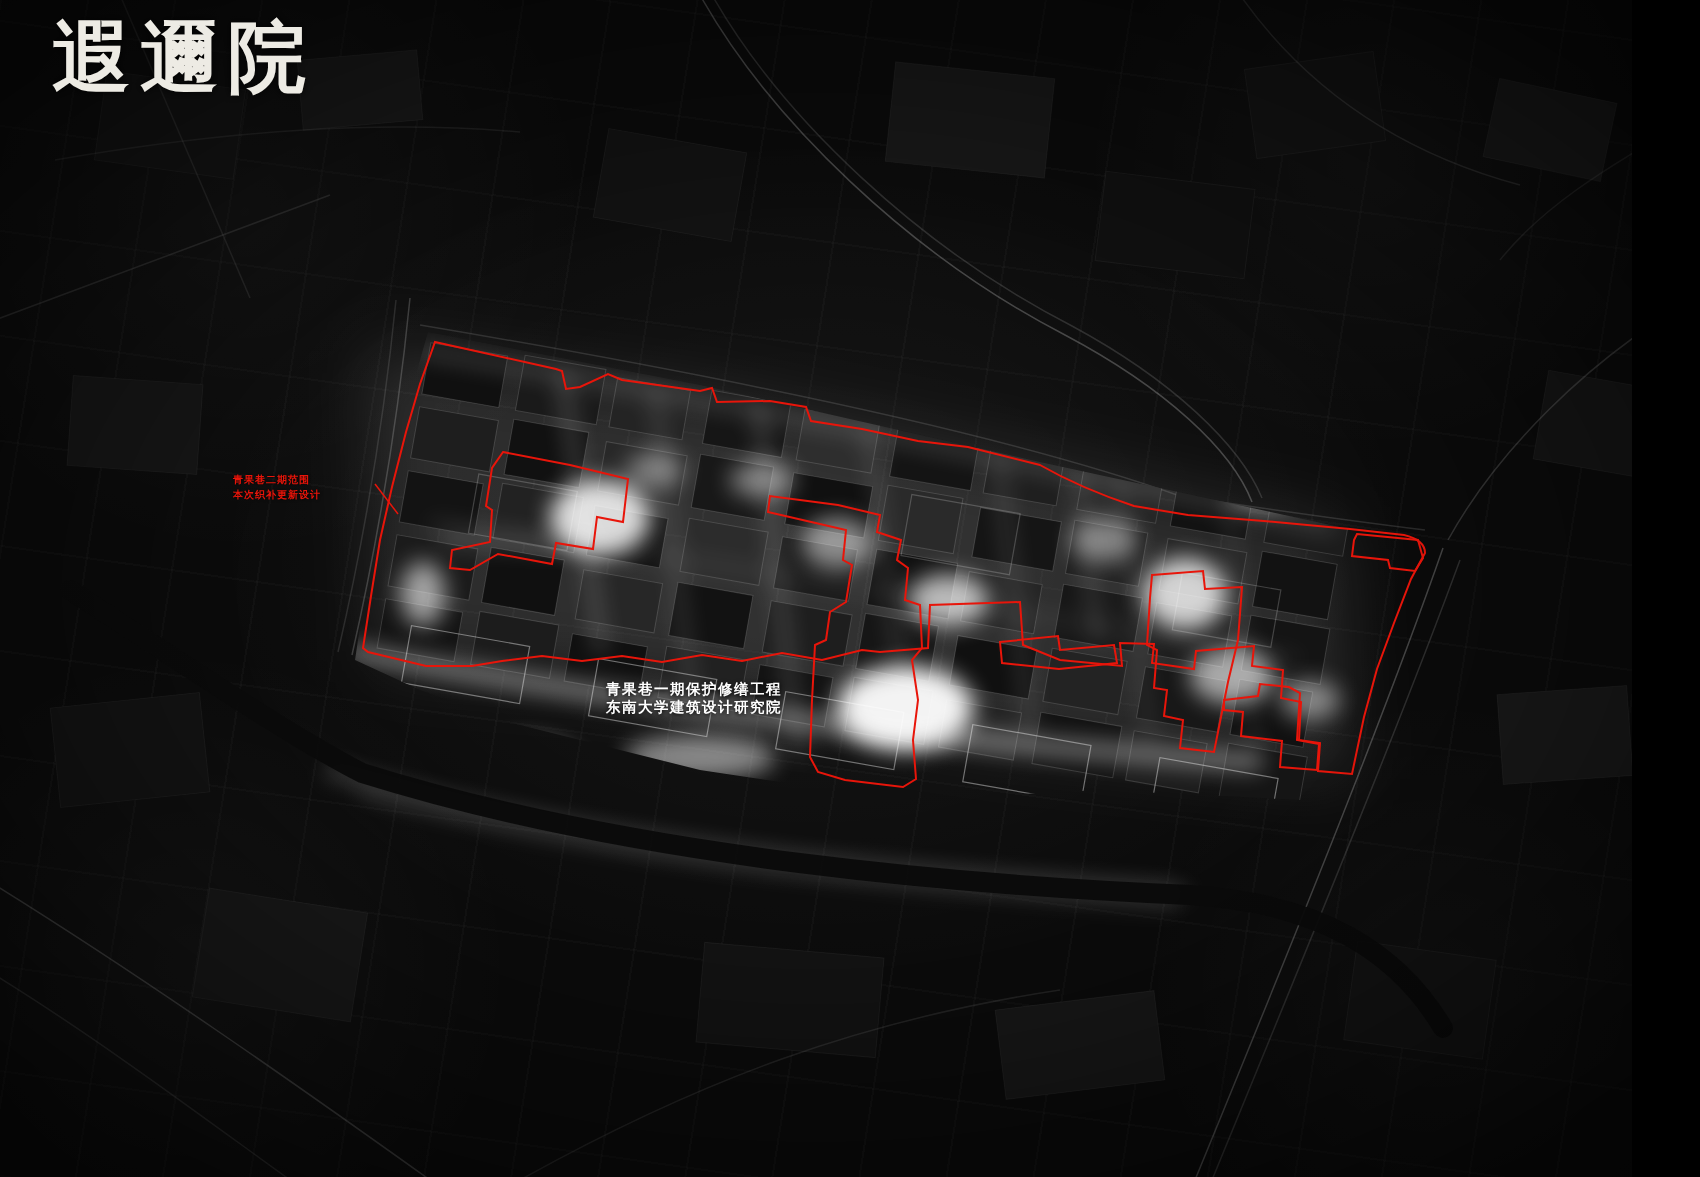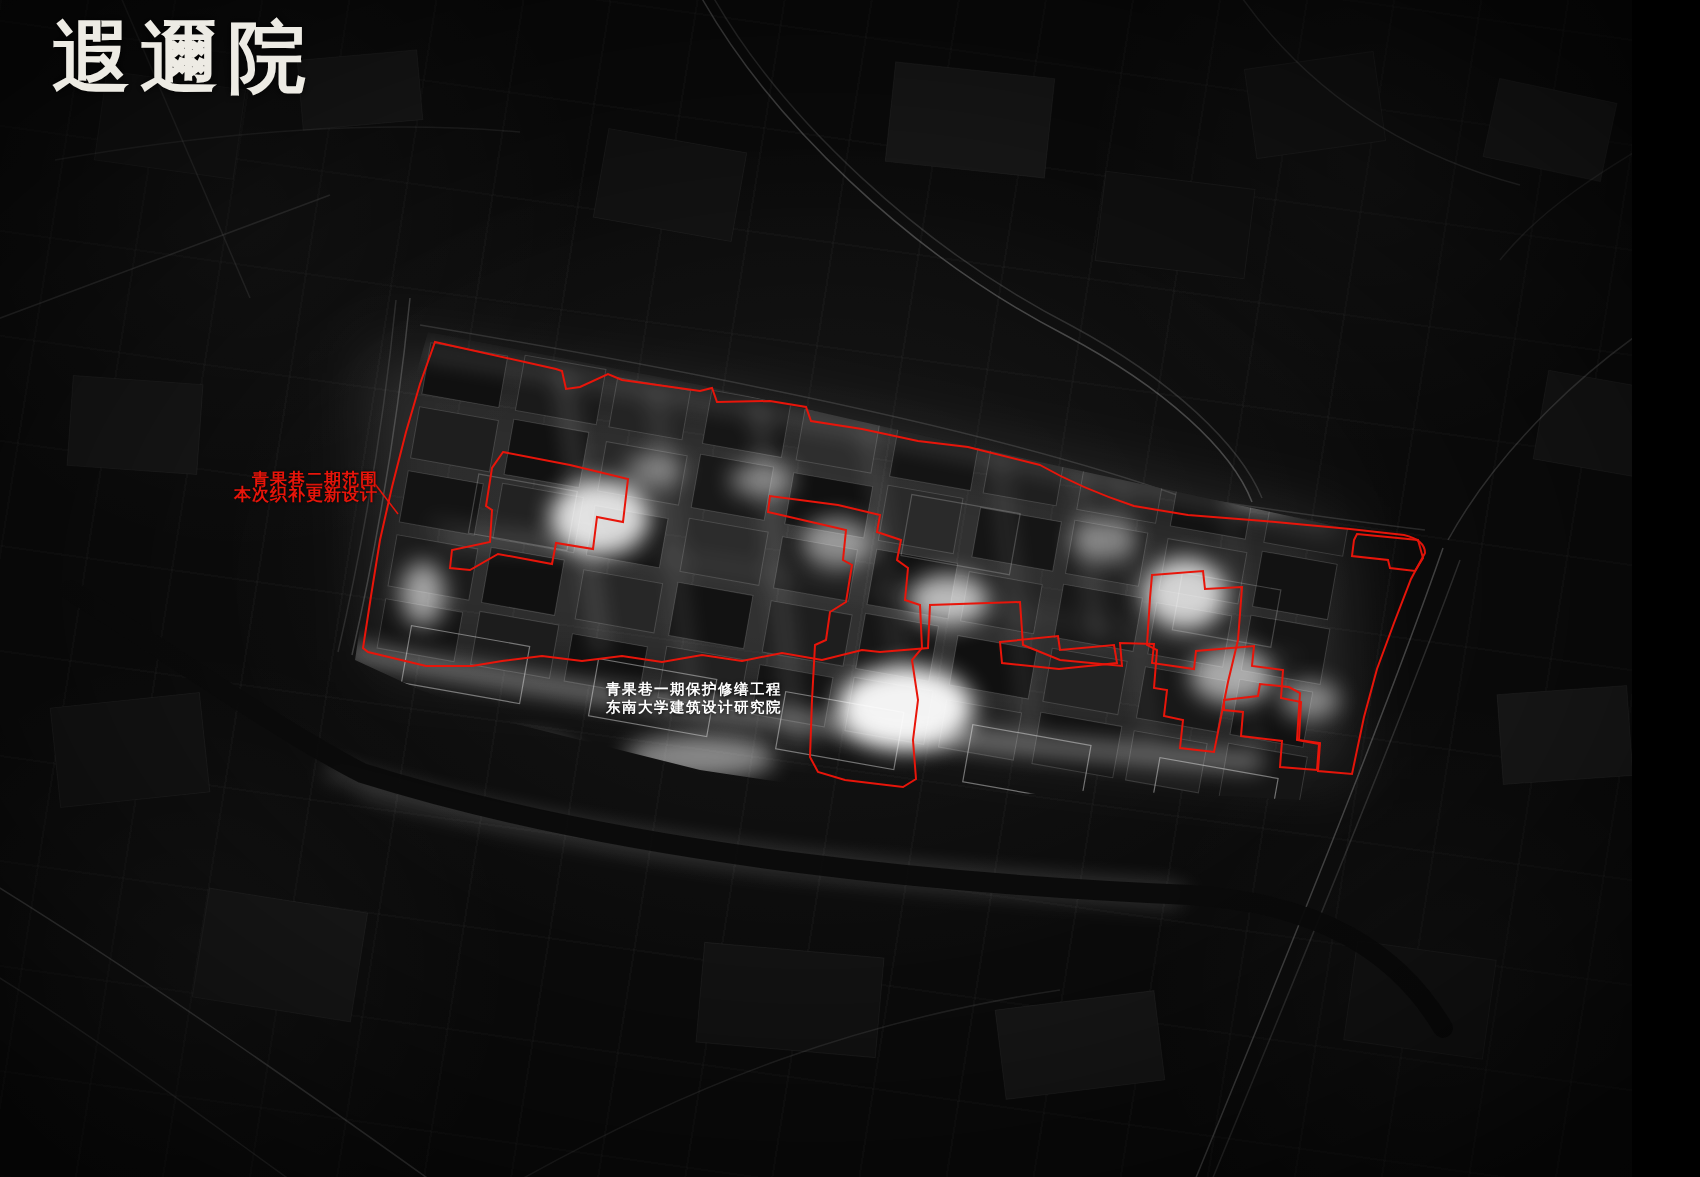--- a/index.html
+++ b/index.html
@@ -15,22 +15,22 @@
       radial-gradient(circle 460px at 12% 82%, rgba(255,255,255,0.035), transparent 70%),
       radial-gradient(circle 430px at 88% 84%, rgba(255,255,255,0.028), transparent 70%);
     background-color:#0b0b0b;}
   .scene{position:absolute;inset:0;}
   .vignette{position:absolute;inset:0;pointer-events:none;
     background:radial-gradient(ellipse 68% 62% at 50% 50%, transparent 52%, rgba(0,0,0,0.55) 100%);}
   .title{position:absolute;left:52px;top:12px;margin:0;
     font-family:"DejaVu Serif",serif;font-weight:700;font-size:78px;line-height:1.15;
     letter-spacing:10px;color:#edebe4;text-shadow:0 0 8px rgba(0,0,0,0.8);}
   .label{position:absolute;font-weight:700;white-space:nowrap;}
-  .label-phase2{left:233px;top:472px;width:145px;text-align:right;color:#e8150a;
-    font-size:17px;line-height:15px;letter-spacing:1px;text-shadow:0 0 3px rgba(0,0,0,0.9);}
+  .label-phase2{left:233px;top:472px;width:145px;color:#e8150a;
+    font-size:10px;line-height:15px;letter-spacing:1px;text-shadow:0 0 3px rgba(0,0,0,0.9);}
   .label-phase1{left:606px;top:681px;color:#ffffff;font-size:14.5px;line-height:17.5px;
     letter-spacing:1.5px;text-shadow:0 1px 4px rgba(0,0,0,0.95);text-align:right;}
 </style>
 </head>
 <body>
 
 <div class="poster">
 
   <div class="base-texture"></div>
 

